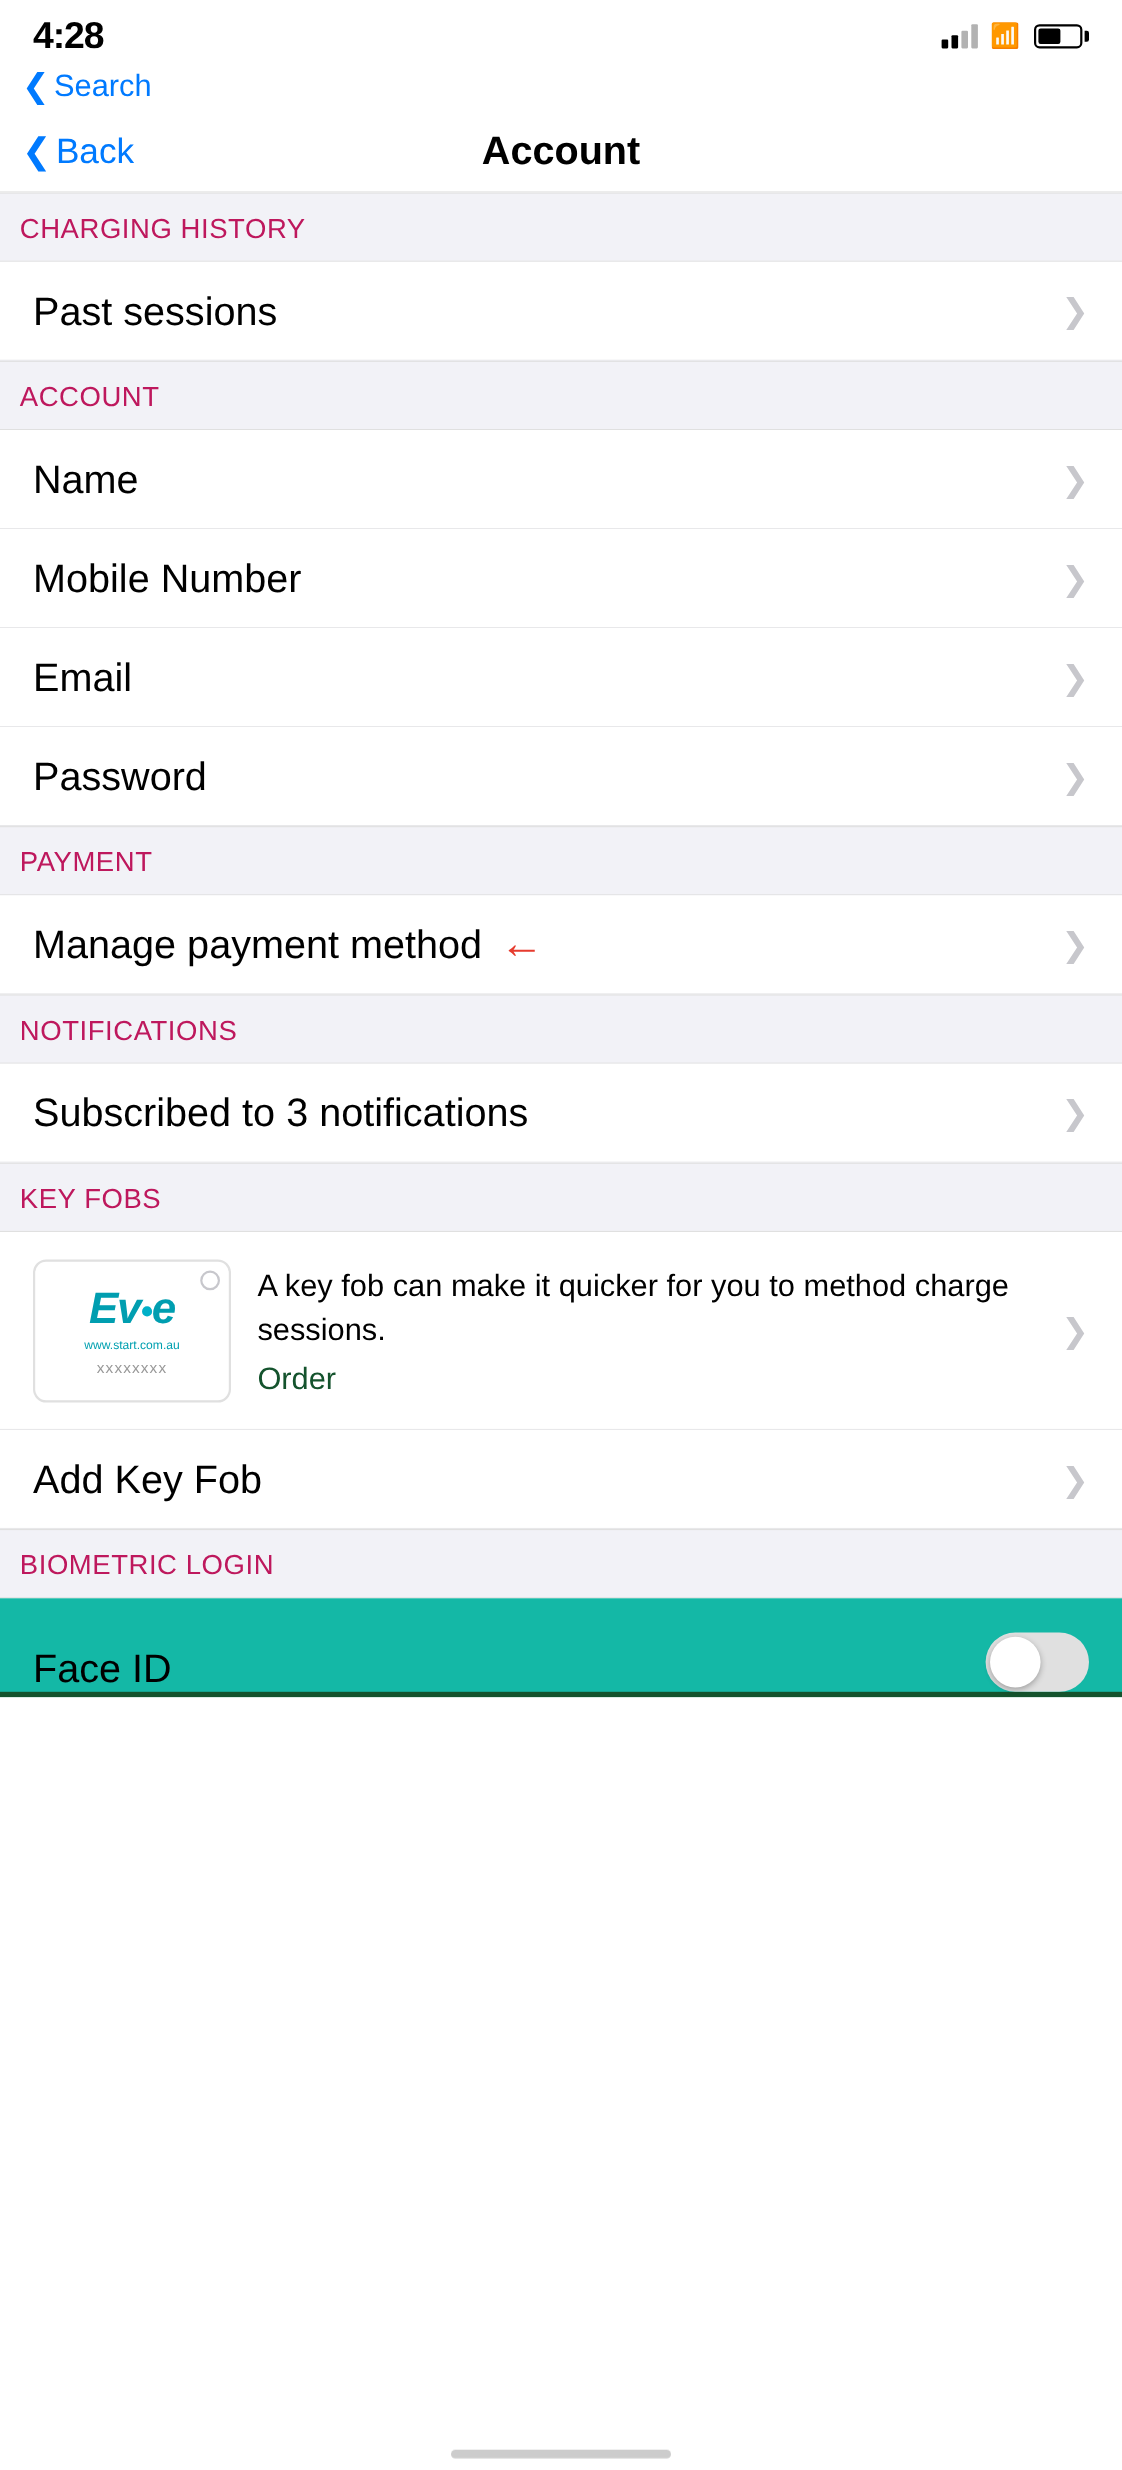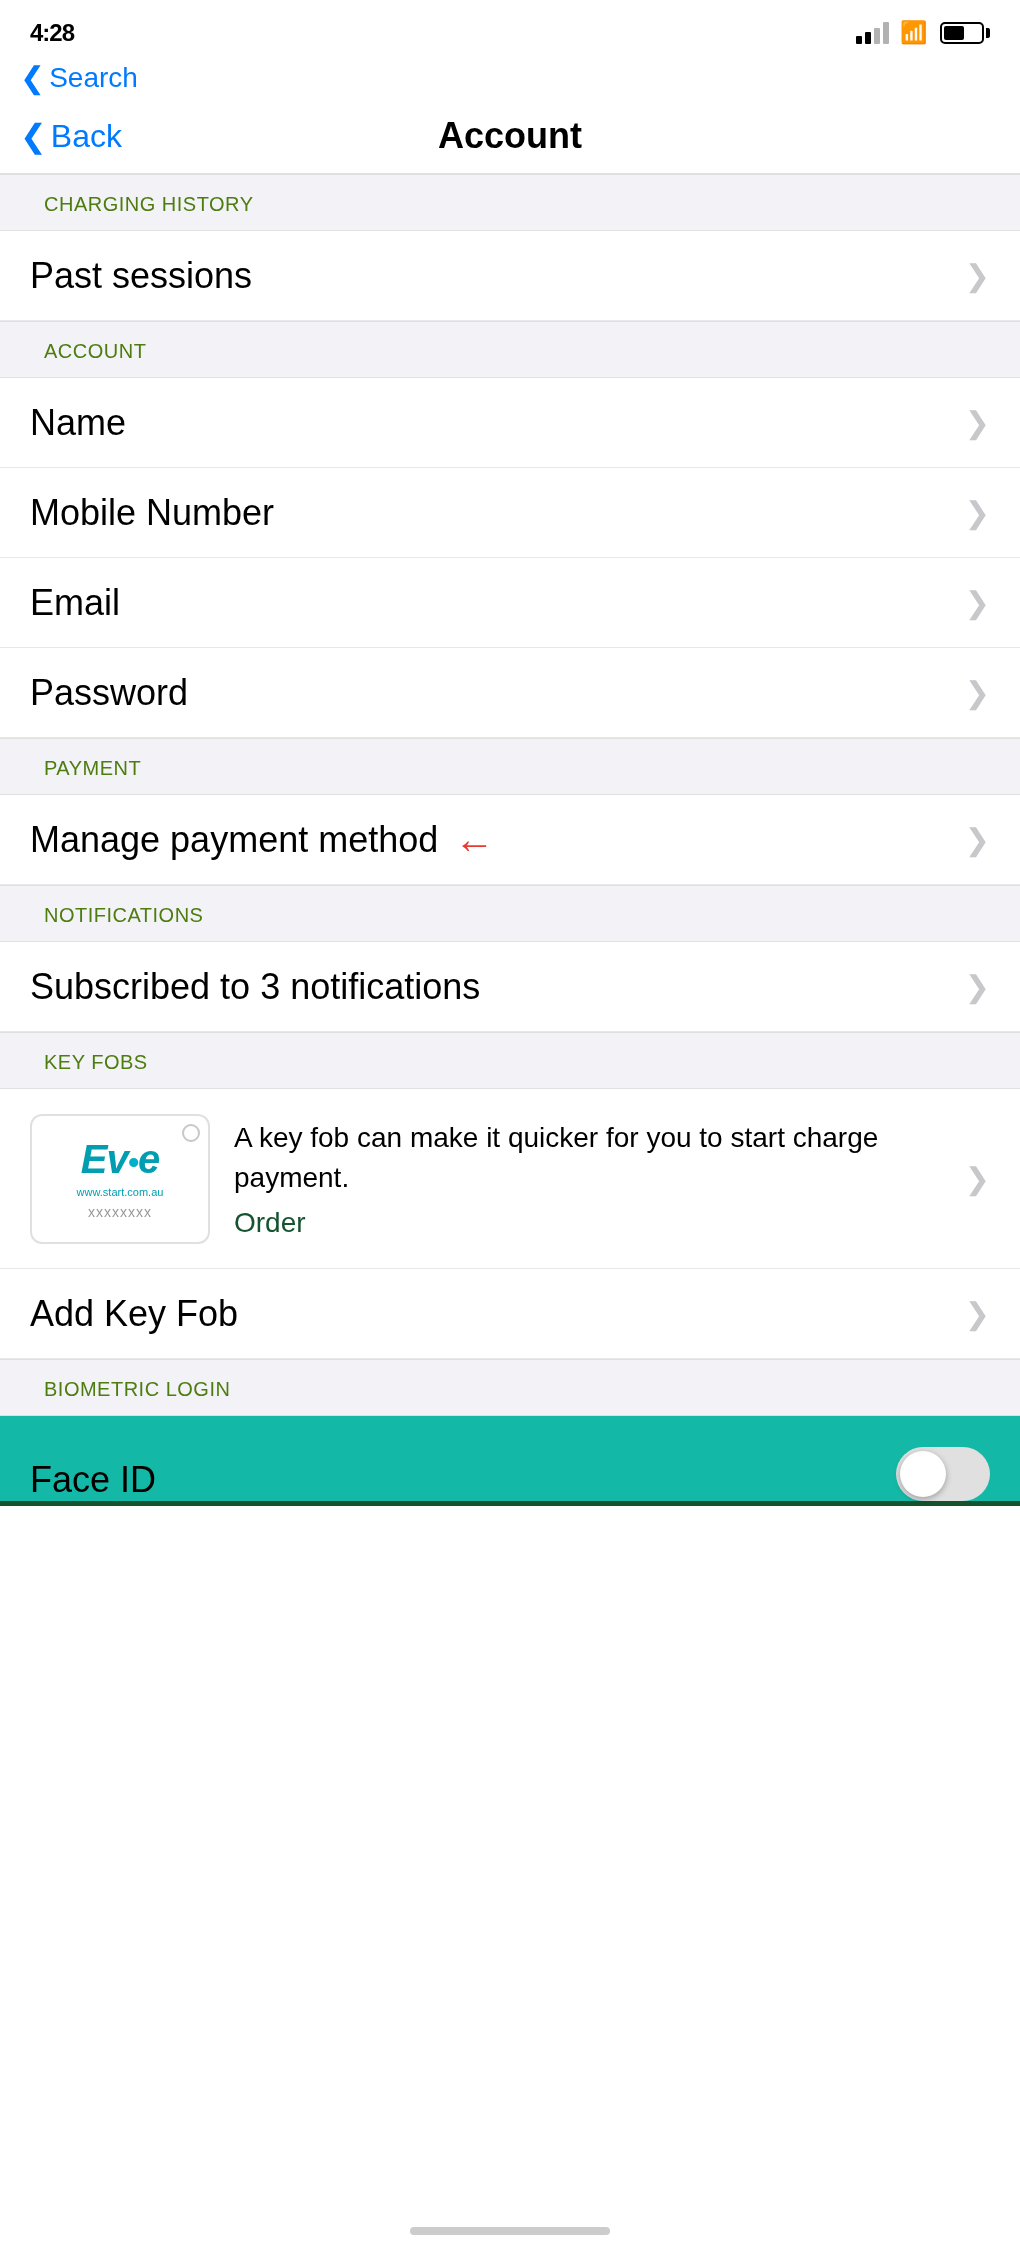--- a/index.html
+++ b/index.html
@@ -17,21 +17,21 @@
     
     .status-bar {
       display: flex;
       justify-content: space-between;
       align-items: center;
       padding: 14px 30px 8px 30px;
       background: #ffffff;
       height: 60px;
     }
     .status-time {
-      font-size: 24px;
+      font-size: 34px;
       font-weight: 600;
       color: #000;
       letter-spacing: -1px;
     }
     .status-icons {
       display: flex;
       align-items: center;
       gap: 12px;
     }
     .signal-bars {
@@ -126,24 +126,24 @@
     }
     .nav-title {
       font-size: 36px;
       font-weight: 700;
       color: #000;
     }
 
     
     .section-header {
       background: #f2f2f7;
-      padding: 18px 30px 14px 44px;
-      font-size: 20px;
+      padding: 18px 30px 14px 18px;
+      font-size: 25px;
       font-weight: 400;
-      color: #4d7c0f;
+      color: #be185d;
       letter-spacing: 0.5px;
       text-transform: uppercase;
       border-bottom: 1px solid #e0e0e0;
       border-top: 1px solid #e0e0e0;
     }
 
     
     .list-row {
       display: flex;
       align-items: center;
@@ -396,21 +396,21 @@
       <div class="keyfob-radio"></div>
       <div class="evie-brand">
         <div class="evie-text">
           Ev<span style="color:#00b0c8; font-size:32px; vertical-align:middle;">•</span>e
         </div>
         <div class="evie-subtitle">www.start.com.au</div>
         <div class="evie-serial">xxxxxxxx</div>
       </div>
     </div>
     <div class="keyfob-text">
-      <div class="keyfob-description">A key fob can make it quicker for you to start charge payment.</div>
+      <div class="keyfob-description">A key fob can make it quicker for you to method charge sessions.</div>
       <div class="keyfob-order">Order</div>
     </div>
   </div>
   <span class="chevron-right">❯</span>
 </div>
 <div class="list-row">
   <span class="list-row-label">Add Key Fob</span>
   <span class="chevron-right">❯</span>
 </div>
 

